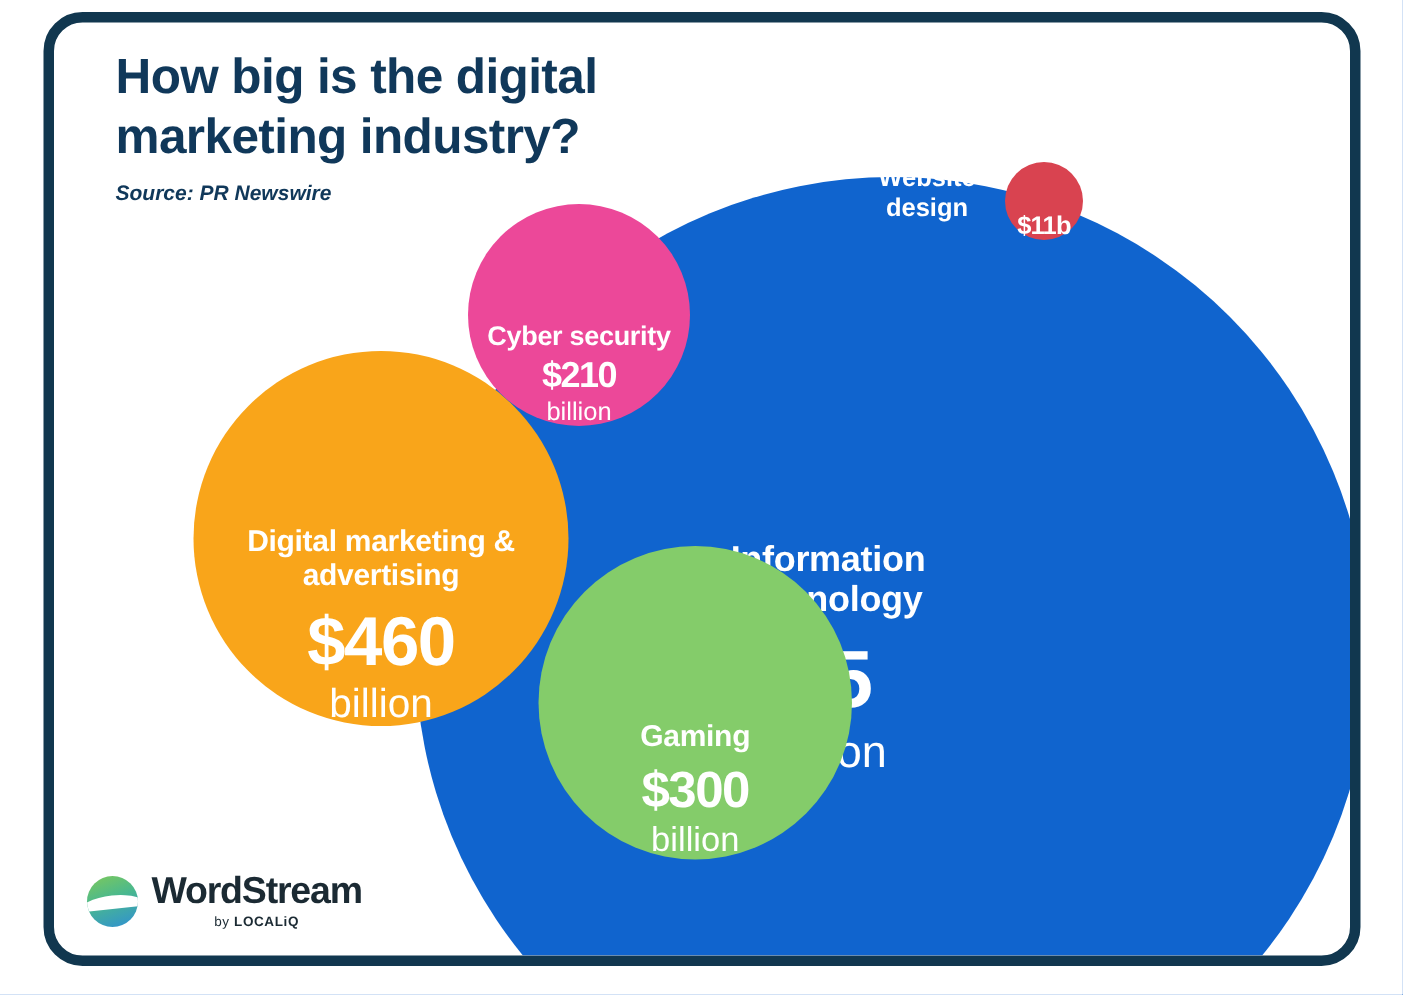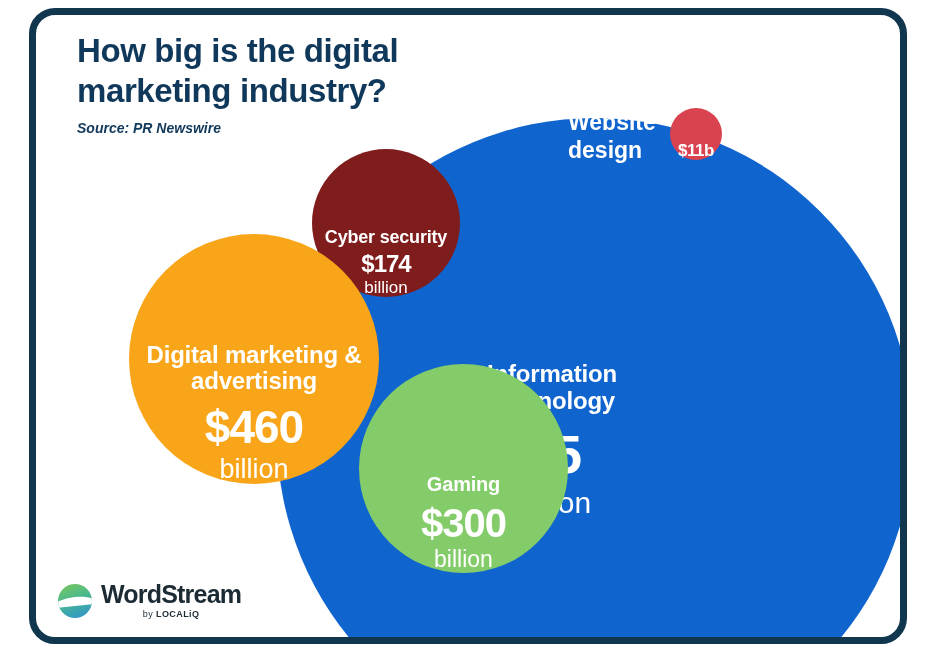--- a/index.html
+++ b/index.html
@@ -71,60 +71,60 @@
   #bubble-it .b-name { font-size: 24px; }
   #bubble-it .b-val  { font-size: 54px; margin-top: 9px; }
   #bubble-it .b-unit { font-size: 30px; margin-top: 2px; }
 
   
   #bubble-dm {
     left: 93px; top: 219px;
     width: 250px; height: 250px;
     background: #f9a51a;
   }
-  #bubble-dm .b-name { font-size: 24px; }
+  #bubble-dm .b-name { font-size: 20px; }
   #bubble-dm .b-val  { font-size: 46px; margin-top: 7px; }
   #bubble-dm .b-unit { font-size: 27px; margin-top: 0px; }
 
   
   #bubble-gaming {
     left: 323px; top: 349px;
     width: 209px; height: 209px;
     background: #84cc6a;
   }
   #bubble-gaming .b-name { font-size: 20px; }
-  #bubble-gaming .b-val  { font-size: 40px; margin-top: 6px; }
+  #bubble-gaming .b-val  { font-size: 34px; margin-top: 6px; }
   #bubble-gaming .b-unit { font-size: 23px; margin-top: 1px; }
 
   
   #bubble-cyber {
-    left: 276px; top: 134px;
+    left: 276px; top: 121px;
     width: 148px; height: 148px;
-    background: #7f1d1d;
+    background: #ec4899;
   }
   #bubble-cyber .b-name { font-size: 18px; }
   #bubble-cyber .b-val  { font-size: 24px; margin-top: 4px; }
   #bubble-cyber .b-unit { font-size: 17px; }
 
   
   #bubble-web {
     left: 634px; top: 93px;
     width: 52px; height: 52px;
     background: #d94350;
     z-index: 4;
   }
   #bubble-web .b-val { font-size: 17px; letter-spacing: -0.5px; }
 
   #web-label {
     position: absolute;
     left: 532px; top: 94px;
     width: 100px;
-    text-align: left;
+    text-align: center;
     color: #ffffff;
-    font-size: 23px;
+    font-size: 17px;
     font-weight: bold;
     line-height: 1.2;
     z-index: 4;
   }
 
   
   #headings {
     position: absolute;
     left: 41px; top: 16px;
     z-index: 6;
@@ -203,21 +203,21 @@
         </div>
       </div>
 
       <div id="web-label">Website design</div>
       <div class="bubble" id="bubble-web">
         <div class="b-val">$11b</div>
       </div>
 
       <div class="bubble" id="bubble-cyber">
         <div class="b-name">Cyber security</div>
-        <div class="b-val">$174</div>
+        <div class="b-val">$210</div>
         <div class="b-unit">billion</div>
       </div>
 
       <div class="bubble" id="bubble-dm">
         <div class="b-name">Digital marketing &amp; advertising</div>
         <div class="b-val">$460</div>
         <div class="b-unit">billion</div>
       </div>
 
       <div class="bubble" id="bubble-gaming">

